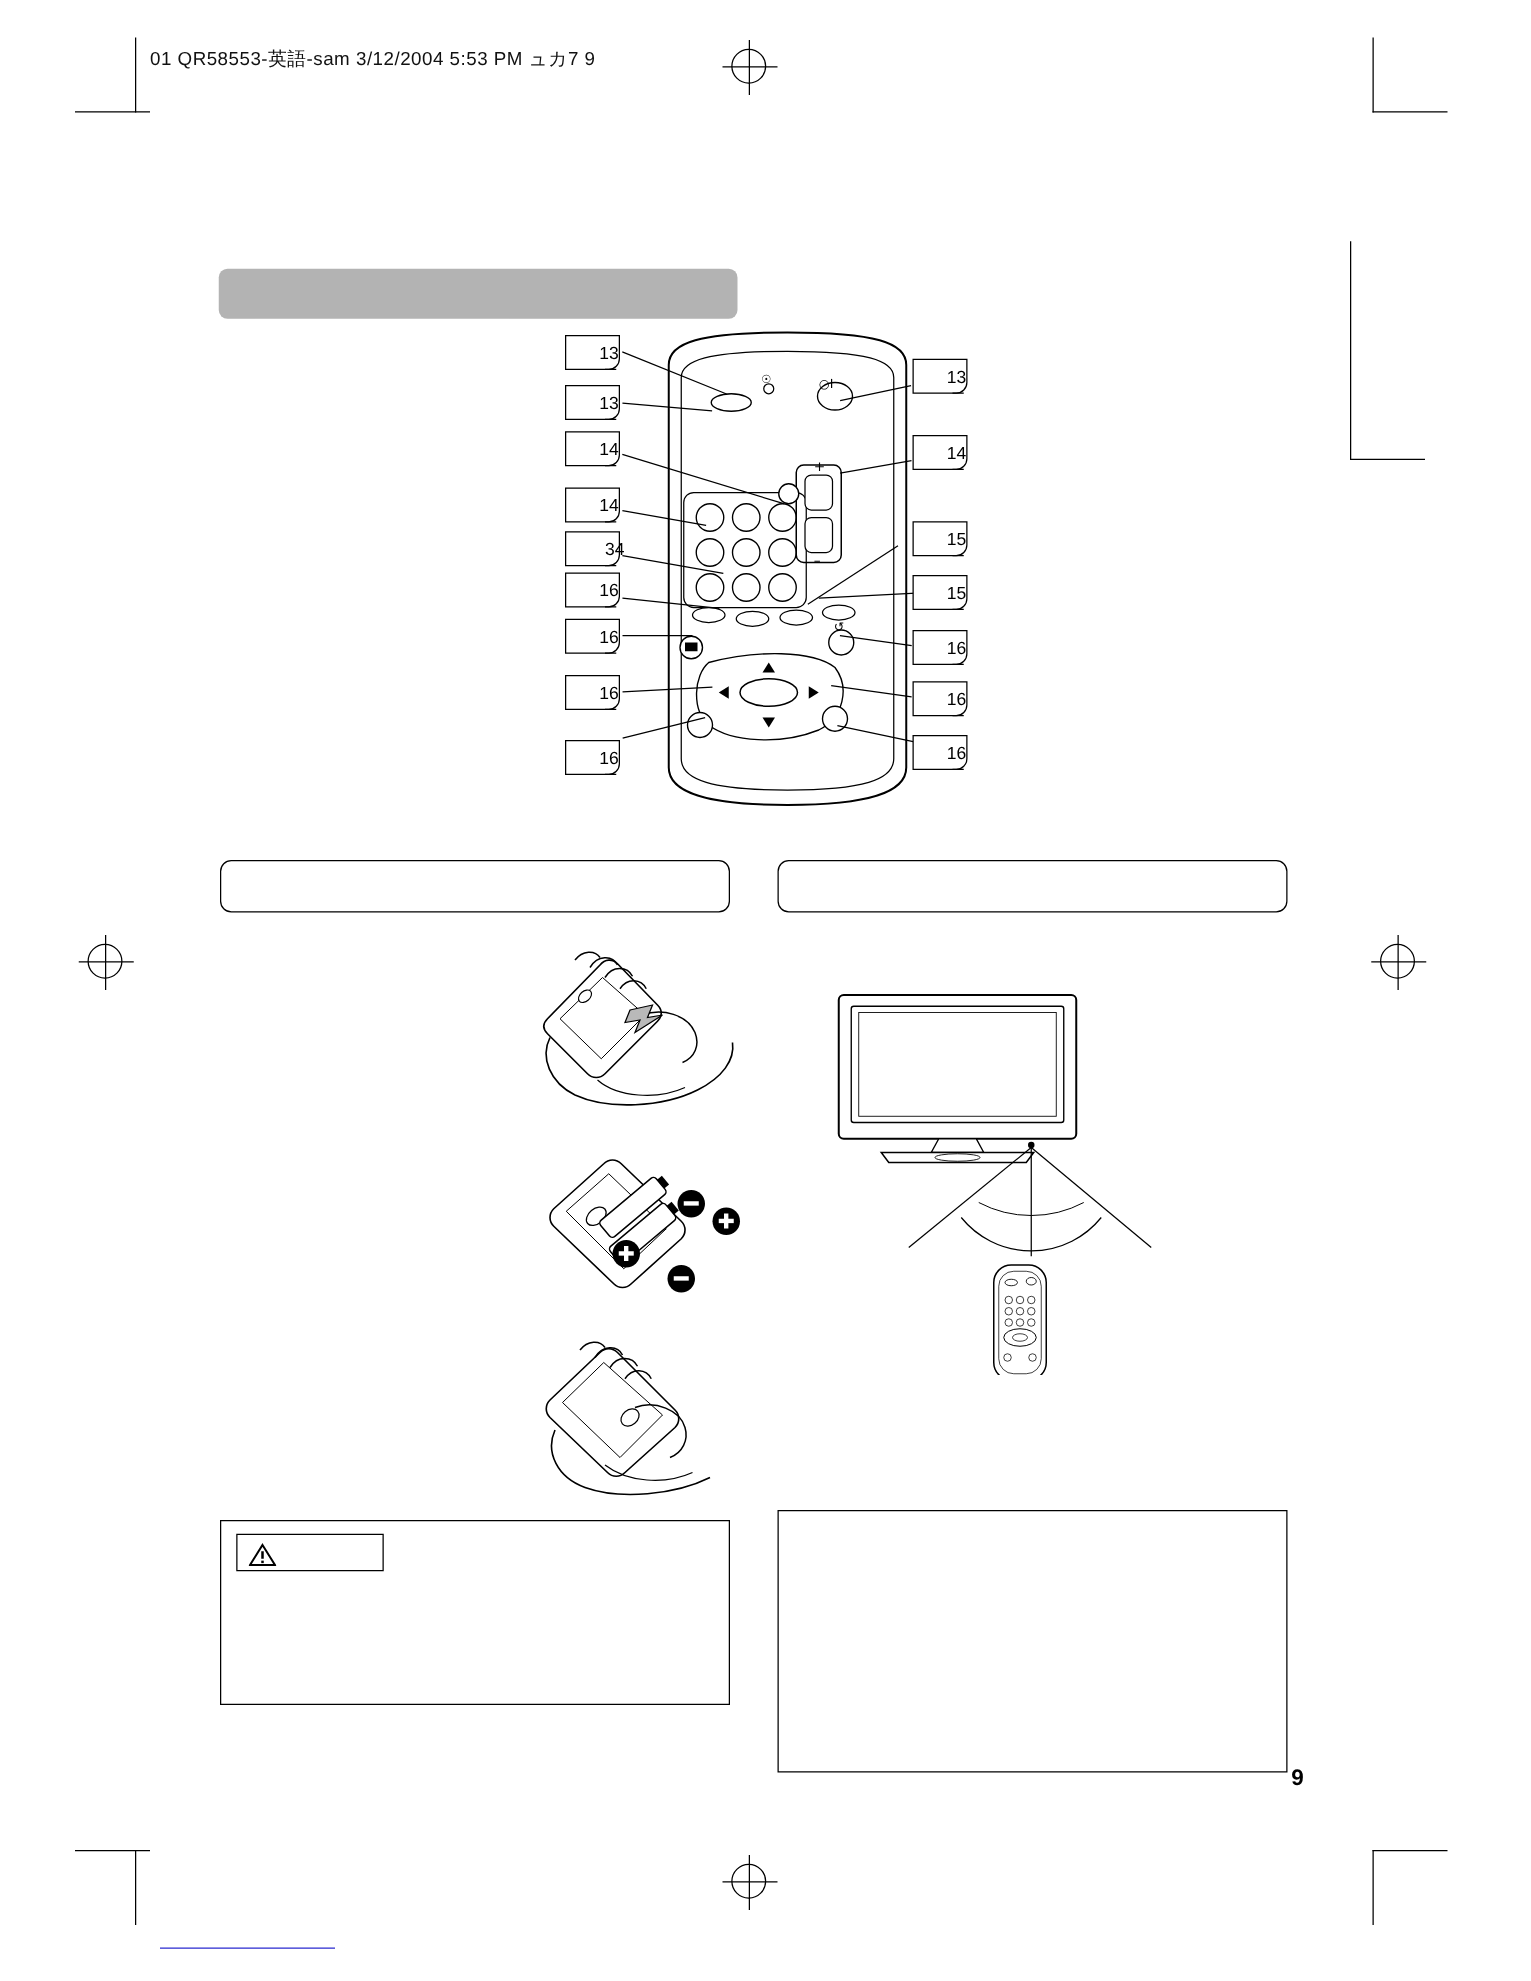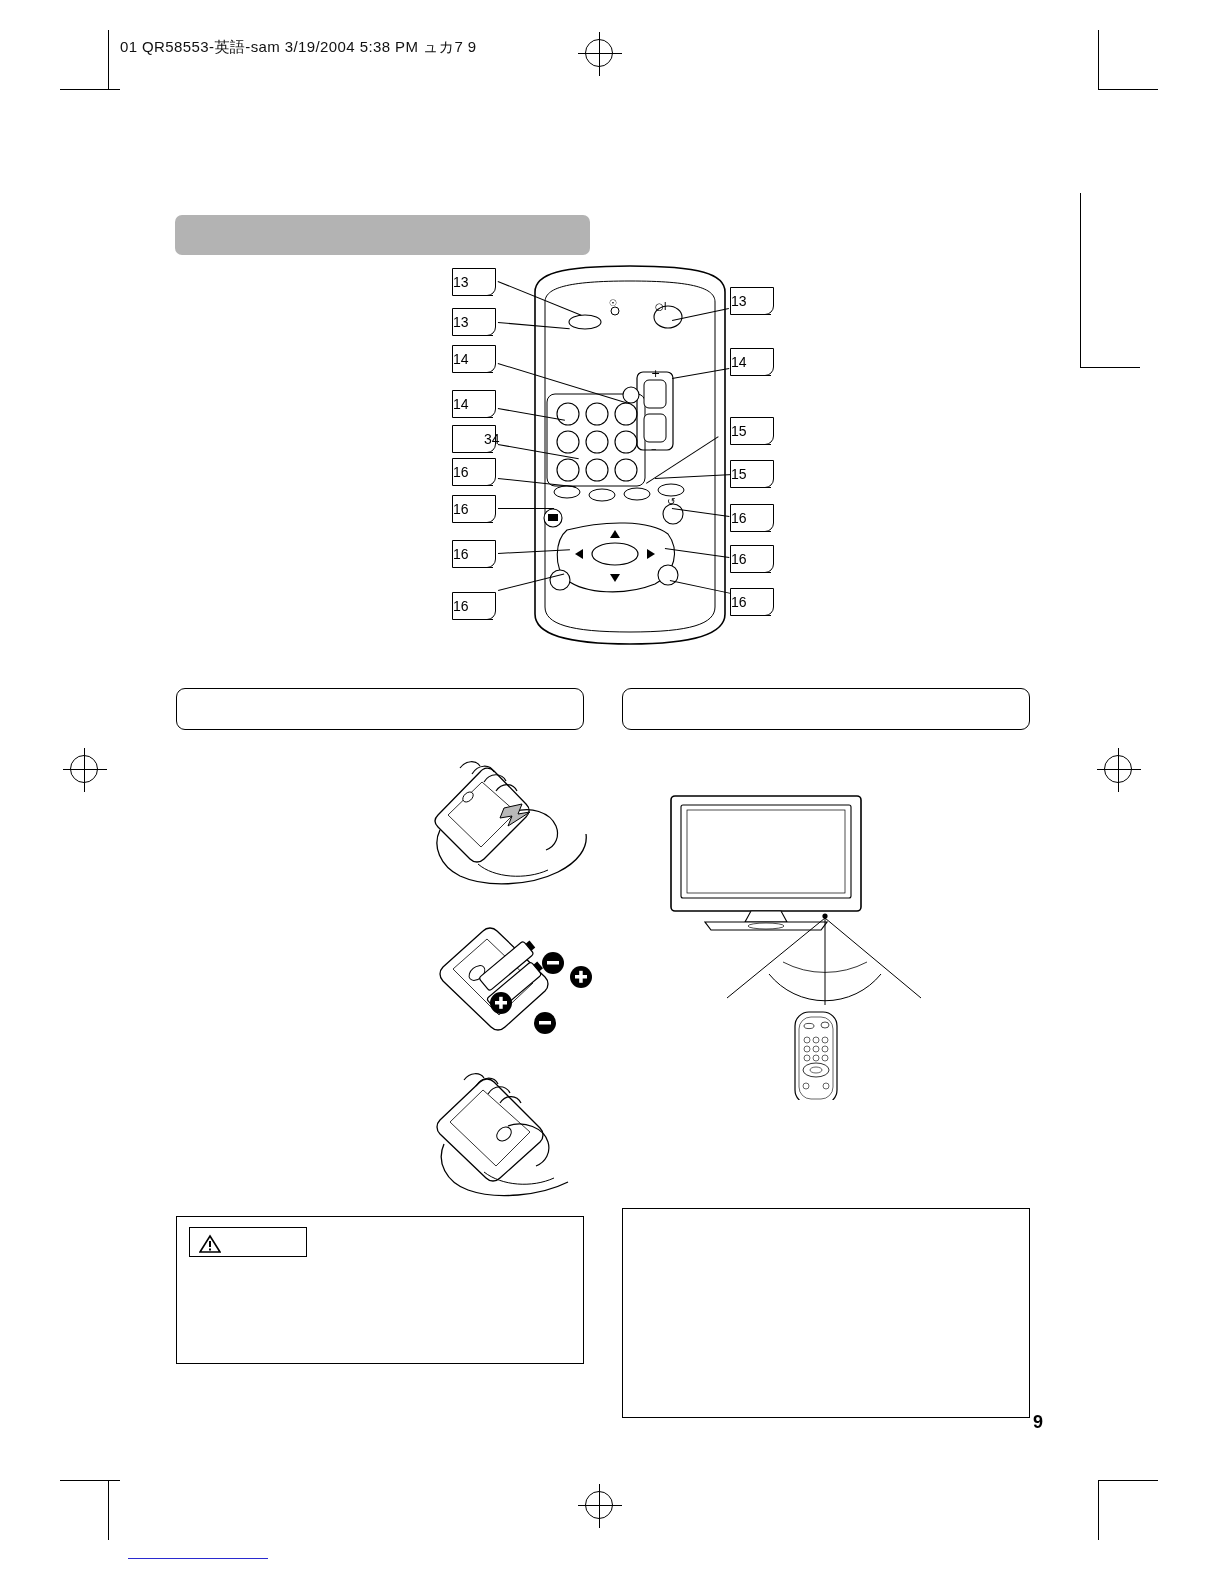--- a/index.html
+++ b/index.html
@@ -108,21 +108,21 @@
 
   
   .tag {
     position: absolute;
     width: 44px;
     height: 28px;
     border: 1.2px solid #000;
     box-sizing: border-box;
     font-size: 14px;
     line-height: 26px;
-    text-align: left;
+    text-align: right;
     background: #fff;
     border-bottom-right-radius: 9px;
   }
   .tag::after {
     content: "";
     position: absolute;
     right: 2px;
     bottom: -1px;
     width: 9px;
     height: 1px;
@@ -209,21 +209,21 @@
     <div class="circ"></div>
       <div class="vline"></div>
       <div class="hline"></div>
   </div>
   <div class="reg-mark" style="left:1097px; top:748px;">
     <div class="circ"></div>
       <div class="vline"></div>
       <div class="hline"></div>
   </div>
 
-  <div class="slug">01 QR58553-英語-sam  3/19/2004  5:38 PM  ュカ7 9</div>
+  <div class="slug">01 QR58553-英語-sam  3/12/2004  5:53 PM  ュカ7 9</div>
 
   <div class="side-tab"></div>
 
   <div class="title-bar">
     <span></span>
   </div>
 
   <div class="art" style="left:505px; top:262px;">
     <svg width="250" height="400" viewBox="0 0 250 400">
 

